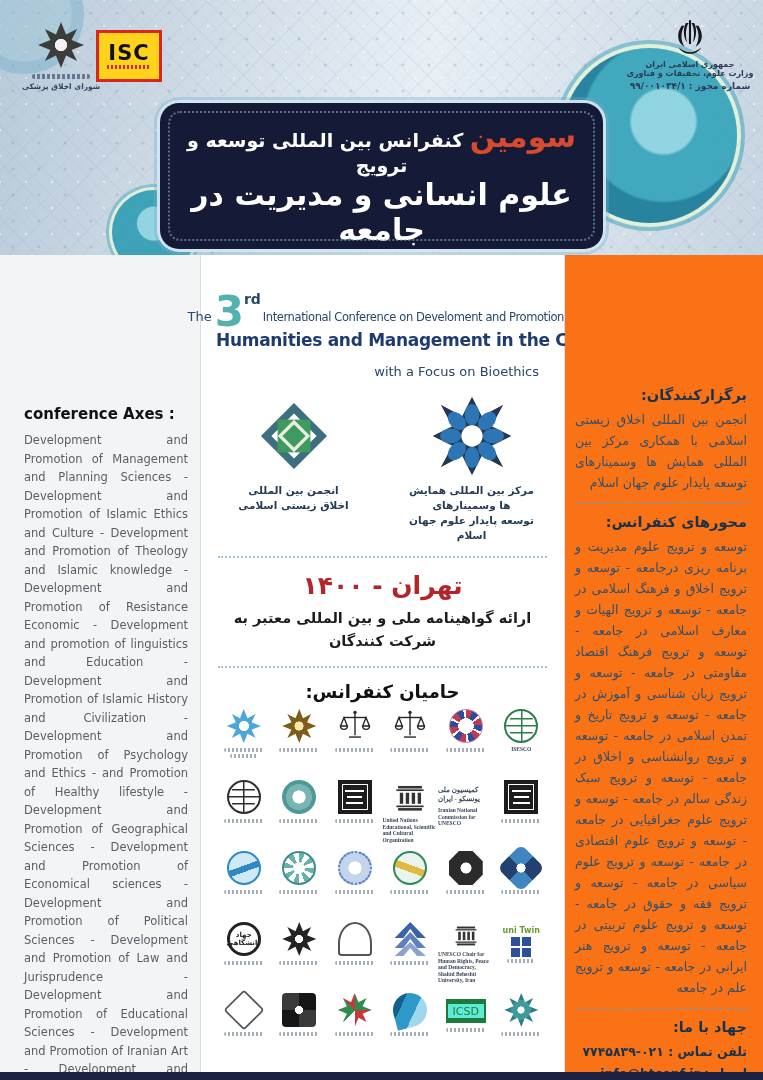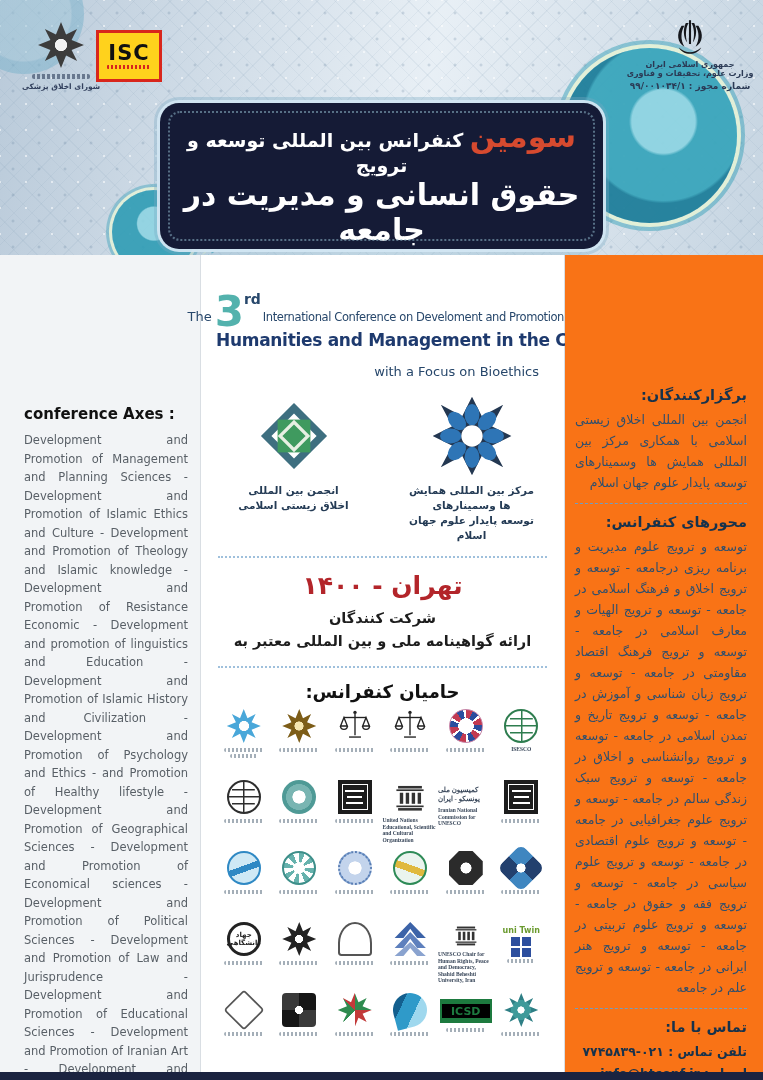--- a/index.html
+++ b/index.html
@@ -140,22 +140,22 @@
     clip-path:polygon(50% 0,96% 100%,70% 100%,50% 42%,30% 100%,4% 100%);background:#3c63a8;}
   .sh-azad i:nth-child(1){top:0;}
   .sh-azad i:nth-child(2){top:10px;background:#5e80bd;}
   .sh-azad i:nth-child(3){top:20px;height:14px;background:#8aa3cf;}
   .sh-tulip{box-sizing:border-box;border:2px solid #555;transform:rotate(45deg) scale(.85);background:#fff;border-radius:4px;}
   .sh-blackgeo{border-radius:12%;
     background:radial-gradient(circle,#fff 0 16%,transparent 18%),conic-gradient(#161616 0 25%,#3a3a3a 0 50%,#161616 0 75%,#3a3a3a 0);}
   .sh-grfloral{background:conic-gradient(#2f8b4f 0 25%,#c23a3a 0 50%,#fff 0 62%,#2f8b4f 0 87%,#c23a3a 0);}
   .sh-swoosh{border-radius:60% 60% 60% 0;transform:rotate(-15deg);
     background:linear-gradient(130deg,#135f8e 0 30%,#2f9ac9 30% 60%,#9fd8ee 60%);}
-  .sh-icsd{width:52px;height:24px;box-sizing:border-box;border:2px solid #1d7a3f;border-top-width:5px;border-bottom-width:5px;
-    display:flex;align-items:center;justify-content:center;font-weight:bold;font-size:11px;color:#1d7a3f;background:#000000;margin-top:6px;}
+  .sh-icsd{width:40px;height:24px;box-sizing:border-box;border:2px solid #1d7a3f;border-top-width:5px;border-bottom-width:5px;
+    display:flex;align-items:center;justify-content:center;font-weight:normal;font-size:11px;color:#1d7a3f;background:#5eead4;margin-top:6px;}
   .sh-tealmandala{background:radial-gradient(circle,#fff 0 14%,#3f9a9a 16% 40%,#2e7f85 42%);}
   .sh-pixel{width:20px;height:20px;margin-top:2px;background-color:#2d4f9e;
     background-image:linear-gradient(#fff,#fff),linear-gradient(90deg,#fff,#fff);
     background-size:100% 2px,2px 100%;background-position:center,center;background-repeat:no-repeat;}
   .unitwin-lbl{font-size:8px;font-weight:bold;color:#6a9a2f;margin-top:4px;}
 
   .bottomstrip{position:absolute;left:0;right:0;bottom:0;height:8px;background:#1b2340;}
 </style>
 </head>
 <body>
@@ -194,21 +194,21 @@
       <div class="emb-l1">جمهوری اسلامی ایران</div>
       <div class="emb-l2">وزارت علوم، تحقیقات و فناوری</div>
       <div class="emb-lic">شماره مجوز : ۹۹/۰۰۱۰۳۴/۱</div>
     </div>
 
     <div class="banner">
       <div class="bline1">
         <span class="b-accent">سومین</span>
         <span>کنفرانس بین المللی توسعه و ترویج</span>
       </div>
-      <div class="bline2">حقوق انسانی و مدیریت در جامعه</div>
+      <div class="bline2">علوم انسانی و مدیریت در جامعه</div>
       <div class="bline3">با محوریت اخلاق زیستی</div>
     </div>
   </div>
 
   <div class="cols">
 
     <aside class="leftcol">
       <h2 class="lc-h">conference Axes :</h2>
       <p class="lc-b">Development and Promotion of Management and Planning Sciences - Development and Promotion of Islamic Ethics and Culture - Development and Promotion of Theology and Islamic knowledge - Development and Promotion of Resistance Economic - Development and promotion of linguistics and Education - Development and Promotion of Islamic History and Civilization - Development and Promotion of Psychology and Ethics - and Promotion of Healthy lifestyle - Development and Promotion of Geographical Sciences - Development and Promotion of Economical sciences - Development and Promotion of Political Sciences - Development and Promotion of Law and Jurisprudence - Development and Promotion of Educational Sciences - Development and Promotion of Iranian Art - Development and Promotion of Science</p>
     </aside>
@@ -255,22 +255,22 @@
             <div>مرکز بین المللی همایش ها وسمینارهای</div>
             <div>توسعه پایدار علوم جهان اسلام</div>
           </div>
         </div>
       </div>
 
       <hr class="dotsep">
 
       <div class="year">تهران - ۱۴۰۰</div>
       <div class="cert">
+        <div>ارائه گواهینامه ملی و بین المللی معتبر به</div>
         <div>شرکت کنندگان</div>
-        <div>ارائه گواهینامه ملی و بین المللی معتبر به</div>
       </div>
 
       <hr class="dotsep">
 
       <div class="sponsor-h">حامیان کنفرانس:</div>
 
       <div class="grid">
 
         <div class="sp">
             <div class="shape star8 sh-blueflower"></div>
@@ -449,21 +449,21 @@
       </div>
     </main>
 
     <aside class="rightcol">
       <h2 class="rc-h">برگزارکنندگان:</h2>
       <p class="rc-b">انجمن بین المللی اخلاق زیستی اسلامی با همکاری مرکز بین المللی همایش ها وسمینارهای توسعه پایدار علوم جهان اسلام</p>
       <hr class="dash">
       <h2 class="rc-h">محورهای کنفرانس:</h2>
       <p class="rc-b">توسعه و ترویج علوم مدیریت و برنامه ریزی درجامعه - توسعه و ترویج اخلاق و فرهنگ اسلامی در جامعه - توسعه و ترویج الهیات و معارف اسلامی در جامعه - توسعه و ترویج فرهنگ اقتصاد مقاومتی در جامعه - توسعه و ترویج زبان شناسی و آموزش در جامعه - توسعه و ترویج تاریخ و تمدن اسلامی در جامعه - توسعه و ترویج روانشناسی و اخلاق در جامعه - توسعه و ترویج سبک زندگی سالم در جامعه - توسعه و ترویج علوم جغرافیایی در جامعه - توسعه و ترویج علوم اقتصادی در جامعه - توسعه و ترویج علوم سیاسی در جامعه - توسعه و ترویج فقه و حقوق در جامعه - توسعه و ترویج علوم تربیتی در جامعه - توسعه و ترویج هنر ایرانی در جامعه - توسعه و ترویج علم در جامعه</p>
       <hr class="dash">
-      <h2 class="rc-h">تماس با ما:</h2>
+      <h2 class="rc-h">جهاد با ما:</h2>
       <div class="c-line" dir="rtl">
         <span>تلفن تماس :</span>
         <span>۰۲۱-۷۷۴۵۸۳۹</span>
       </div>
       <div class="c-line" dir="rtl">
         <span>ایمیل :</span>
         <span>info@htconf.ir</span>
       </div>
     </aside>
   </div>

